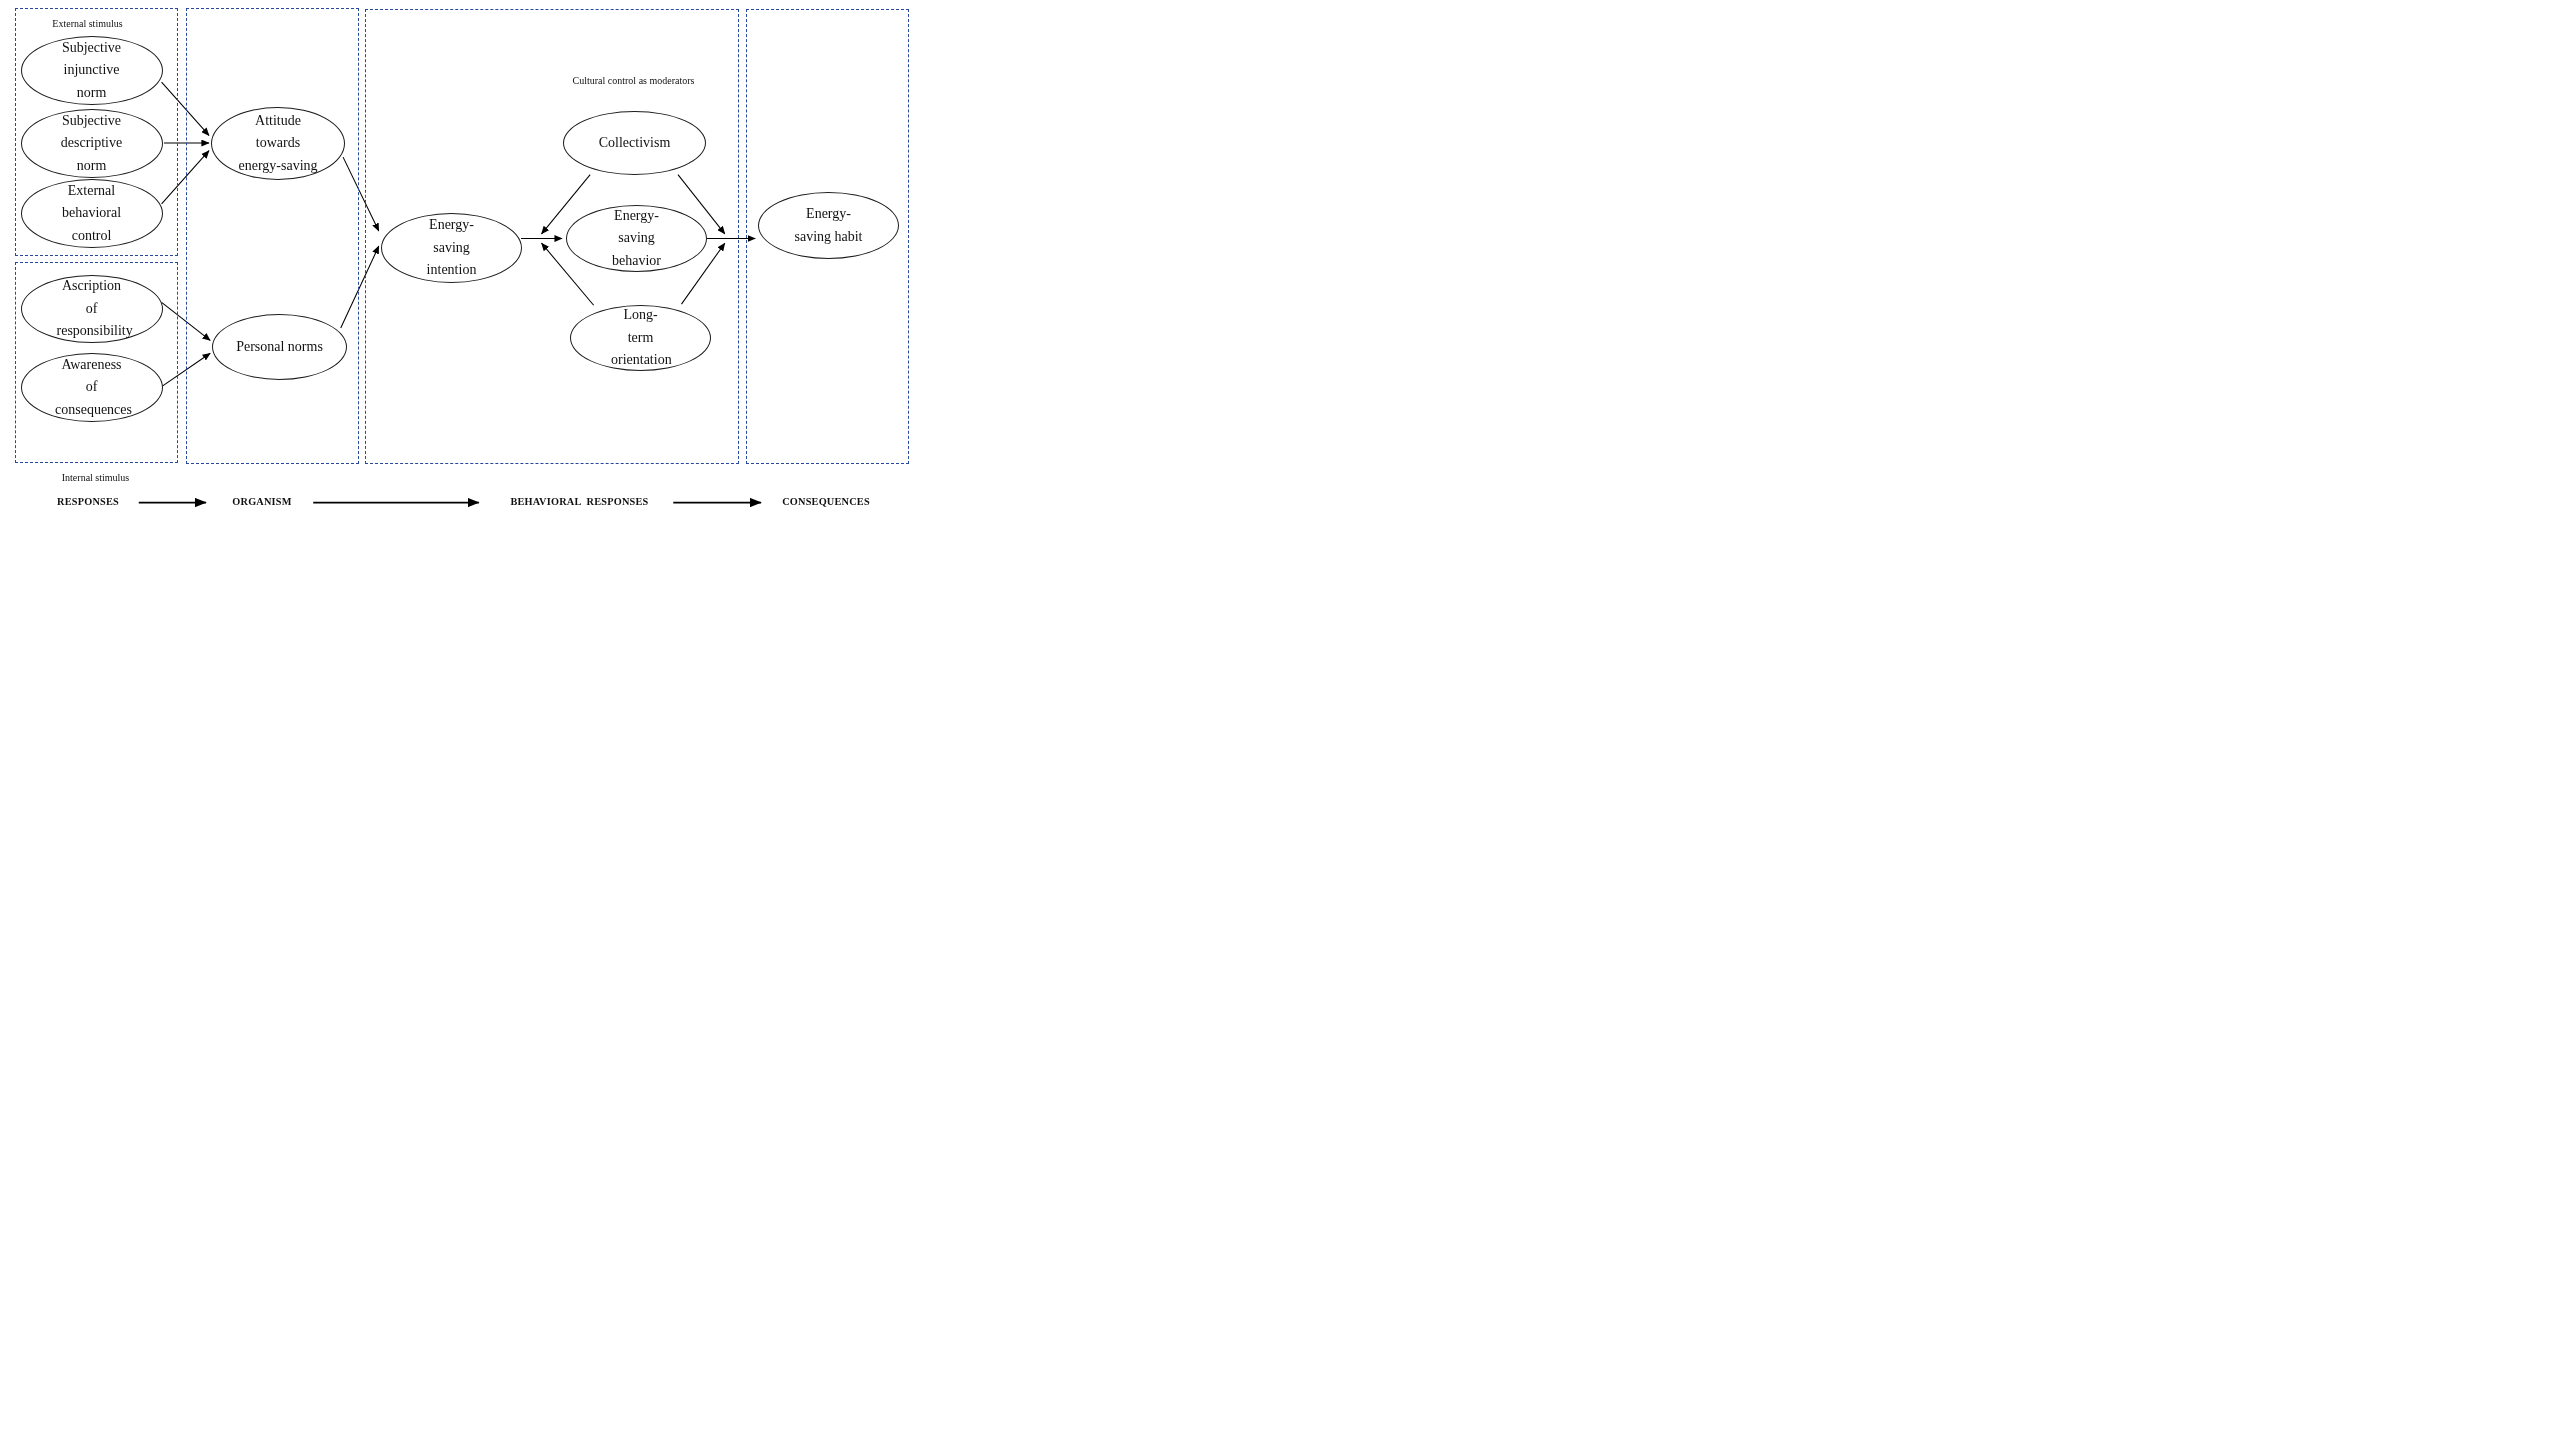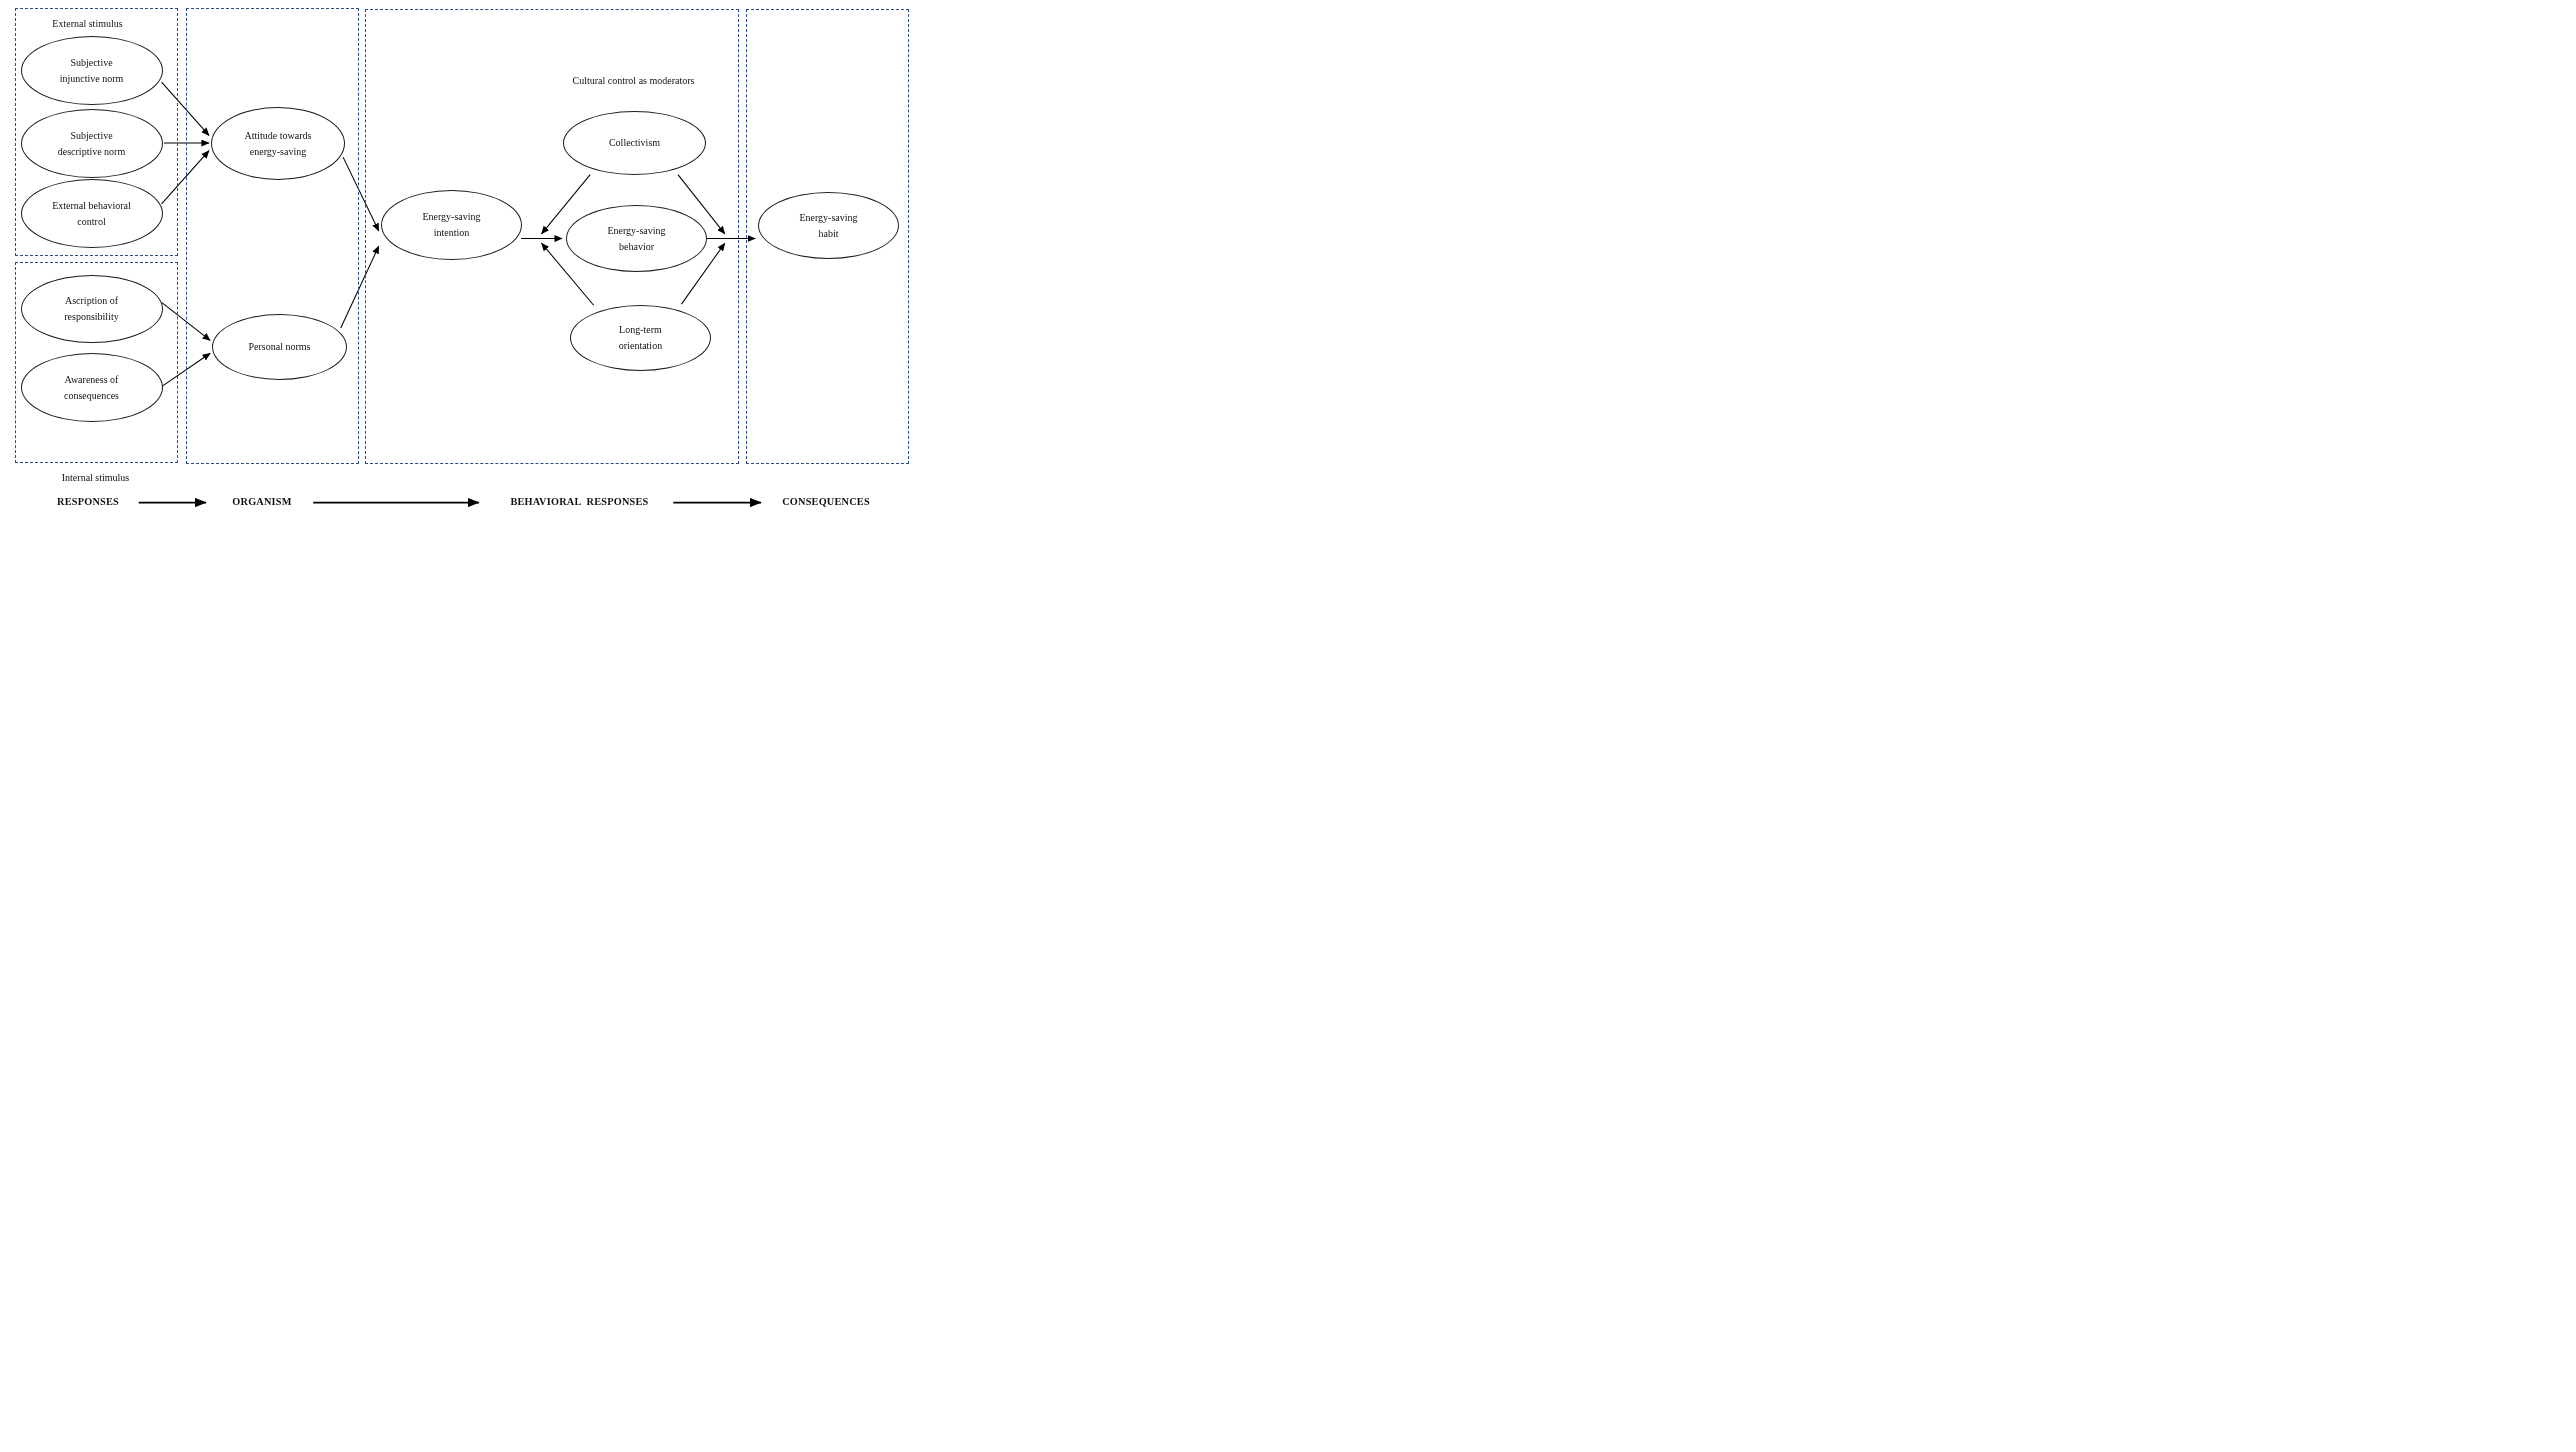--- a/index.html
+++ b/index.html
@@ -32,21 +32,21 @@
     border:0.9px solid var(--node-border,#1c1c1c);
     border-radius:50%;
     background:#ffffff;
     display:flex;align-items:center;justify-content:center;
     text-align:center;
     z-index:3;
     box-sizing:border-box;
   }
   .node-label{
     display:block;
-    font-size:10px;
+    font-size:14px;
     line-height:1.6;
   }
   .section-title{
     position:absolute;
     font-weight:normal;
     font-size:10px;
     text-align:center;
     z-index:4;
     line-height:1.2;
   }
@@ -125,21 +125,21 @@
     <span class="node-label" style="max-width:73px;">Awareness of consequences</span>
   </div>
 
   <div class="node" style="left:211px;top:107px;width:134px;height:73px;">
     <span class="node-label" style="max-width:82px;">Attitude towards energy-saving</span>
   </div>
   <div class="node" style="left:212px;top:314px;width:135px;height:66px;">
     <span class="node-label" style="max-width:100px;">Personal norms</span>
   </div>
 
-  <div class="node" style="left:381px;top:190px;width:141px;height:70px;">
+  <div class="node" style="left:381px;top:213px;width:141px;height:70px;">
     <span class="node-label" style="max-width:70px;">Energy-saving intention</span>
   </div>
 
   <div class="node" style="left:563px;top:111px;width:143px;height:64px;">
     <span class="node-label" style="max-width:100px;">Collectivism</span>
   </div>
   <div class="node" style="left:566px;top:205px;width:141px;height:67px;">
     <span class="node-label" style="max-width:70px;">Energy-saving behavior</span>
   </div>
   <div class="node" style="left:570px;top:305px;width:141px;height:66px;">

